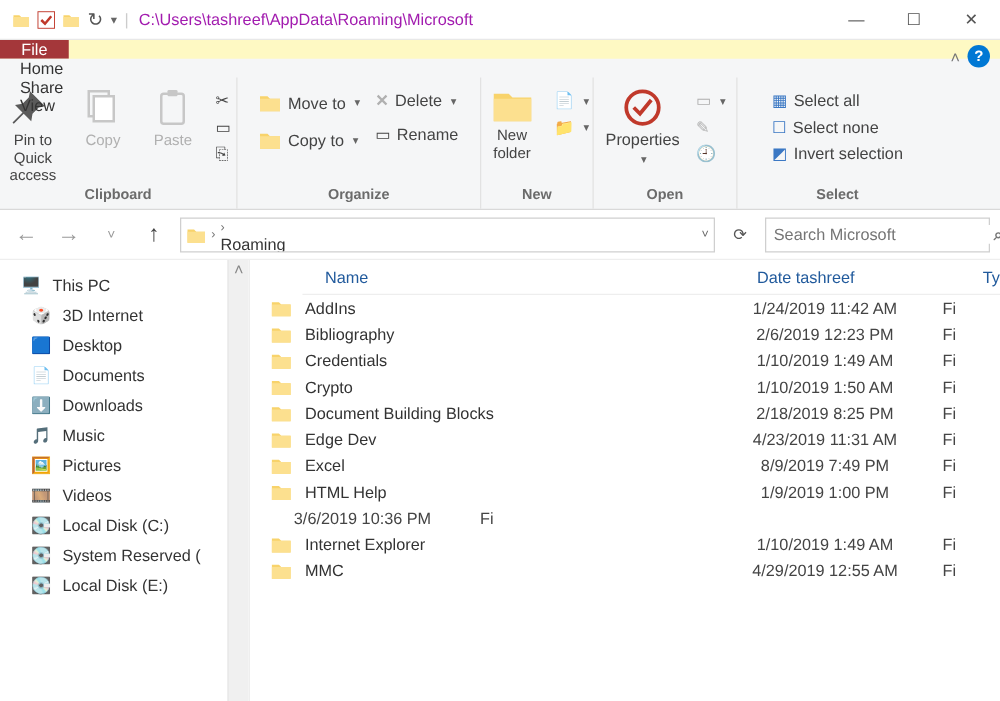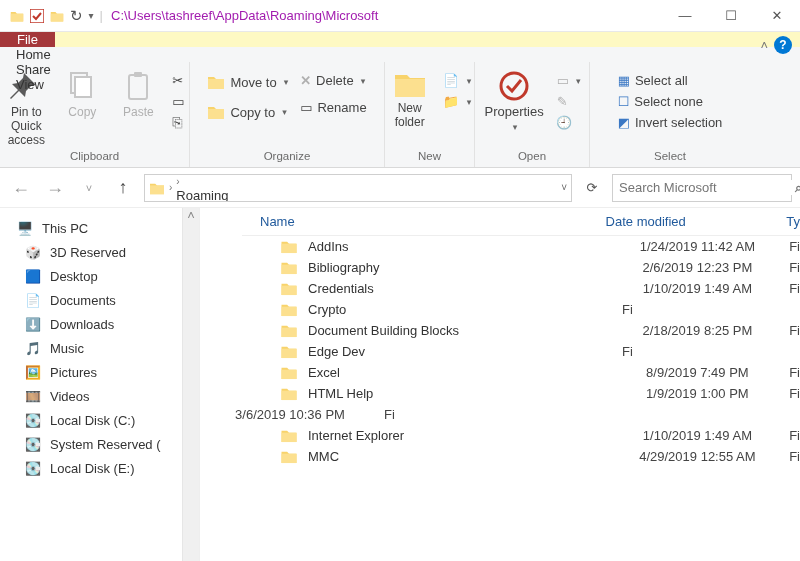--- a/index.html
+++ b/index.html
@@ -12,21 +12,21 @@
   .win-btn { width:46px; height:32px; display:flex;align-items:center;justify-content:center; color:#555;}
   .tabbar { height:28px; display:flex; background:#fef9c3; position:relative;flex-direction:column;}
   .file-tab { background:#a4373a; color:#fff; width:55px; display:flex;align-items:center;justify-content:center;}
   .tab { padding:0 16px; display:flex;align-items:center; color:#333; }
   .tab.active { background:#f5f6f7;}
   .tabbar-right { position:absolute; right:8px; top:4px; display:flex; gap:6px; align-items:center;}
   .help-circle{ width:18px;height:18px;border-radius:50%;background:#0078d4;color:#fff;display:flex;align-items:center;justify-content:center;font-size:12px;font-weight:bold;}
   .ribbon { background:#f5f6f7; display:flex; border-bottom:1px solid #d9d9d9; height:108px;}
   .group { border-right:1px solid #e2e2e2; padding:5px 8px 0 8px; display:flex; flex-direction:column; align-items:center;}
   .group-content { flex:1; display:flex; align-items:flex-start; gap:6px;}
-  .group-label { color:#6b6b6b; font-size:11.5px; padding:3px 0 5px; text-align:center;}
+  .group-label { color:#6b6b6b; font-size:11.5px; padding:3px 0 5px; text-align:center;font-weight:bold;}
   .rbtn-lg { display:flex; flex-direction:column; align-items:center; justify-content:flex-start; padding:4px 4px 0; gap:2px; min-width:50px; text-align:center; color:#444;}
   .rbtn-lg .lbl { font-size:12px; line-height:14px;}
   .rbtn-col { display:flex; flex-direction:column; gap:2px;}
   .rbtn-row { display:flex; align-items:center; gap:5px; padding:2px 3px; color:#444; font-size:12.5px;}
   .ico { width:18px; height:18px; display:inline-block;}
   .ico-lg{ width:34px; height:34px;}
   .folder-svg{ width:34px;height:30px;}
   .disabled { color:#b0b0b0;}
   .navbar { height:40px; display:flex; align-items:center; border-bottom:1px solid #eee; padding:0 8px; gap:8px;}
   .nav-arrow { width:26px; text-align:center; font-size:18px; color:#9a9a9a;}
@@ -40,21 +40,21 @@
   .sidebar { width:200px; border-right:1px solid #eee; overflow-y:auto; padding-top:8px; position:relative;}
   .tree-item { display:flex; align-items:center; gap:8px; padding:3px 0 3px 24px; white-space:nowrap;}
   .tree-item.root{ padding-left:16px; font-weight:500;}
   .tree-item .tico{width:18px;height:18px;display:flex;align-items:center;justify-content:center;}
   .content { flex:1; overflow-y:auto;}
   .col-headers { display:flex; border-bottom:1px solid #eee; color:#215a9c; padding:6px 0;margin-left:42px;}
   .ch-name{ padding-left:18px; width:370px;}
   .ch-date{ width:180px;}
   .ch-type{ flex:1; padding-left:4px;}
   .row { display:flex; align-items:center; padding:3px 0;}
-  .row .cell-name{ width:370px; padding-left:32px; display:flex; align-items:center; gap:10px;margin-left:48px;}
+  .row .cell-name{ width:370px; padding-left:16px; display:flex; align-items:center; gap:10px;}
   .row .cell-date{ width:180px; color:#444;text-align:center;}
   .row .cell-type{ flex:1; padding-left:4px; color:#444;}
   .folder-small{width:18px;height:15px;}
   .scroll-gutter{position:absolute;right:0;top:0;width:17px;height:100%;background:#f0f0f0;border-left:1px solid #e6e6e6;}
   .chev{font-size:10px;color:#666;}
   .dd{font-size:9px;color:#666;margin-left:2px;}
   .spacer-v{height:4px;}
 </style>
 </head>
 <body>
@@ -278,21 +278,21 @@
 
 <div class="body">
   <div class="sidebar">
     <div class="tree-item root">
       <span class="tico">🖥️</span>
       <span>This PC</span>
     </div>
     <div id="tree-items">
         <div class="tree-item">
           <span class="tico">🎲</span>
-          <span>3D Reserved</span>
+          <span>3D Internet</span>
         </div>
         <div class="tree-item">
           <span class="tico">🟦</span>
           <span>Desktop</span>
         </div>
         <div class="tree-item">
           <span class="tico">📄</span>
           <span>Documents</span>
         </div>
         <div class="tree-item">
@@ -324,21 +324,21 @@
           <span>Local Disk (E:)</span>
         </div>
       </div>
     <div class="scroll-gutter">
       <div style="position:absolute;top:0;width:100%;text-align:center;color:#888">˄</div>
     </div>
   </div>
   <div class="content">
     <div class="col-headers">
       <div class="ch-name">Name</div>
-      <div class="ch-date">Date modified</div>
+      <div class="ch-date">Date tashreef</div>
       <div class="ch-type">Ty</div>
     </div>
     <div id="rows">
         <div class="row">
     <div class="cell-name">
       <svg class="folder-small" viewBox="0 0 18 16">
               <use href="#folder-y"></use>
             </svg>
       <span>AddIns</span>
     </div>
@@ -365,39 +365,41 @@
     <div class="cell-date">1/10/2019 1:49 AM</div>
     <div class="cell-type">Fi</div>
         </div>
         <div class="row">
     <div class="cell-name">
       <svg class="folder-small" viewBox="0 0 18 16">
               <use href="#folder-y"></use>
             </svg>
       <span>Crypto</span>
     </div>
+    <div class="cell-date">1/10/2019 1:50 AM</div>
     <div class="cell-type">Fi</div>
         </div>
         <div class="row">
     <div class="cell-name">
       <svg class="folder-small" viewBox="0 0 18 16">
               <use href="#folder-y"></use>
             </svg>
       <span>Document Building Blocks</span>
     </div>
     <div class="cell-date">2/18/2019 8:25 PM</div>
     <div class="cell-type">Fi</div>
         </div>
         <div class="row">
     <div class="cell-name">
       <svg class="folder-small" viewBox="0 0 18 16">
               <use href="#folder-y"></use>
             </svg>
       <span>Edge Dev</span>
     </div>
+    <div class="cell-date">4/23/2019 11:31 AM</div>
     <div class="cell-type">Fi</div>
         </div>
         <div class="row">
     <div class="cell-name">
       <svg class="folder-small" viewBox="0 0 18 16">
               <use href="#folder-y"></use>
             </svg>
       <span>Excel</span>
     </div>
     <div class="cell-date">8/9/2019 7:49 PM</div>

